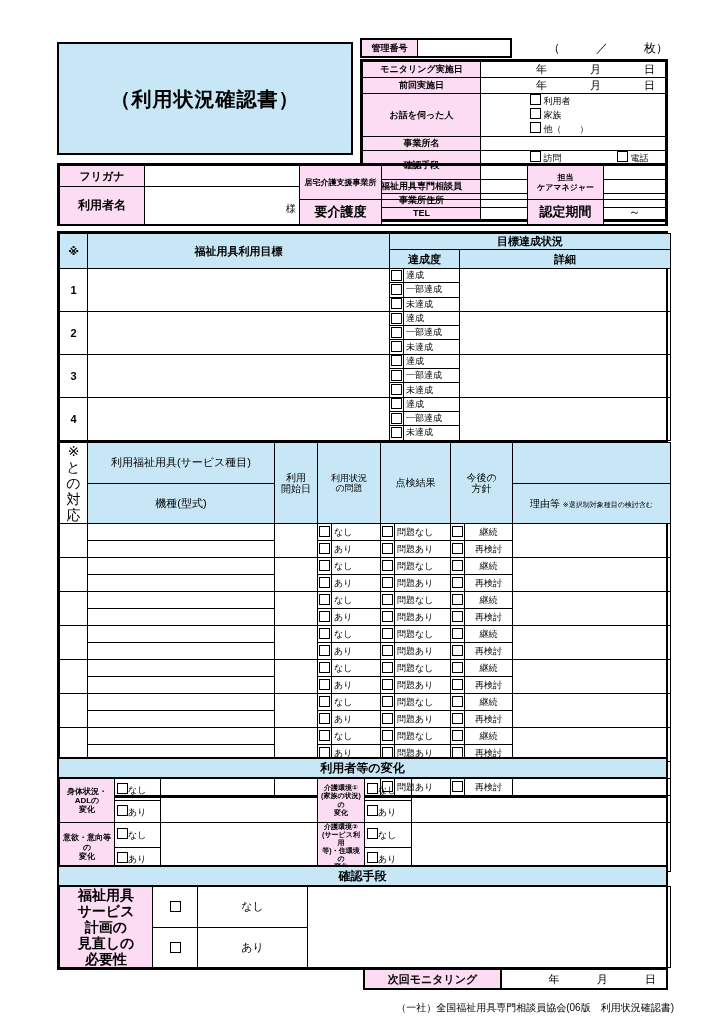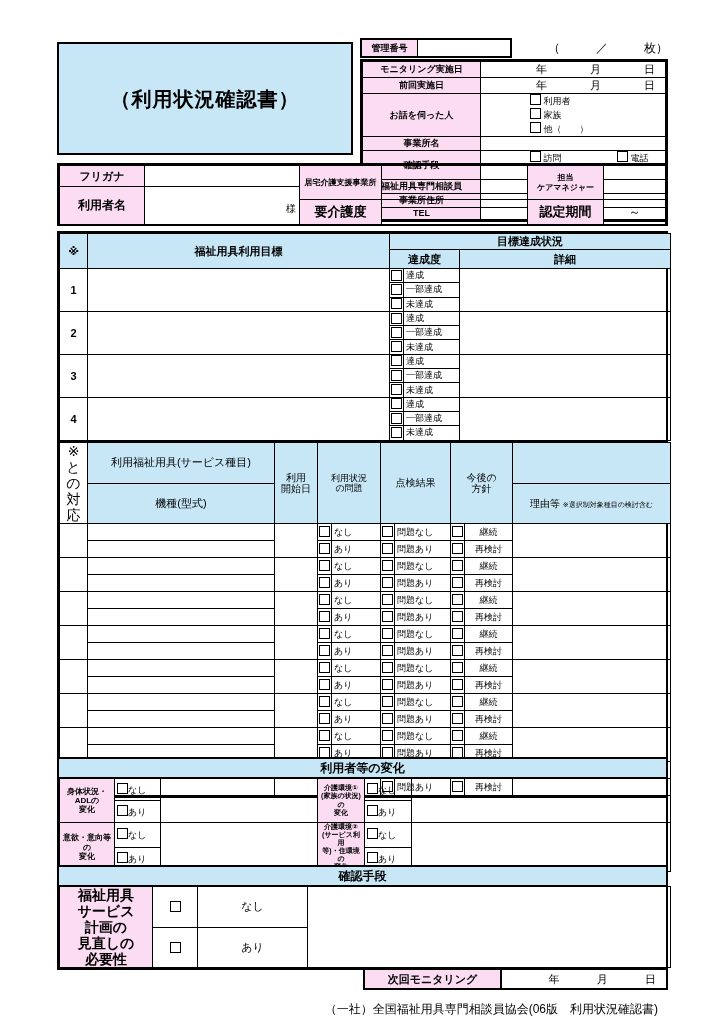--- a/index.html
+++ b/index.html
@@ -56,21 +56,21 @@
   
   #evaluation{left:57px;top:865px;width:611px;}
   #evaluation td{font-size:11px;}
   #evaluation td.lbl{background:var(--pink);font-weight:bold;text-align:center;font-size:14px;}
   
   #next-row{left:363px;top:968px;width:305px;height:22px;display:flex;}
   #next-row .lbl{width:135px;background:var(--pink);font-weight:bold;font-size:11px;
     display:flex;align-items:center;justify-content:center;}
   #next-row .val{flex:1;border-left:2px solid #000;background:#fff;}
   
-  #footer-note{top:1001px;right:64px;font-size:12px;}
+  #footer-note{top:1001px;right:48px;font-size:10px;}
 </style>
 </head>
 <body>
 
 <div id="title-box" class="abs bx">
   <div>（利用状況確認書）</div>
 </div>
 
 <div id="admin-box" class="abs bx">
   <div class="lbl">管理番号</div>

